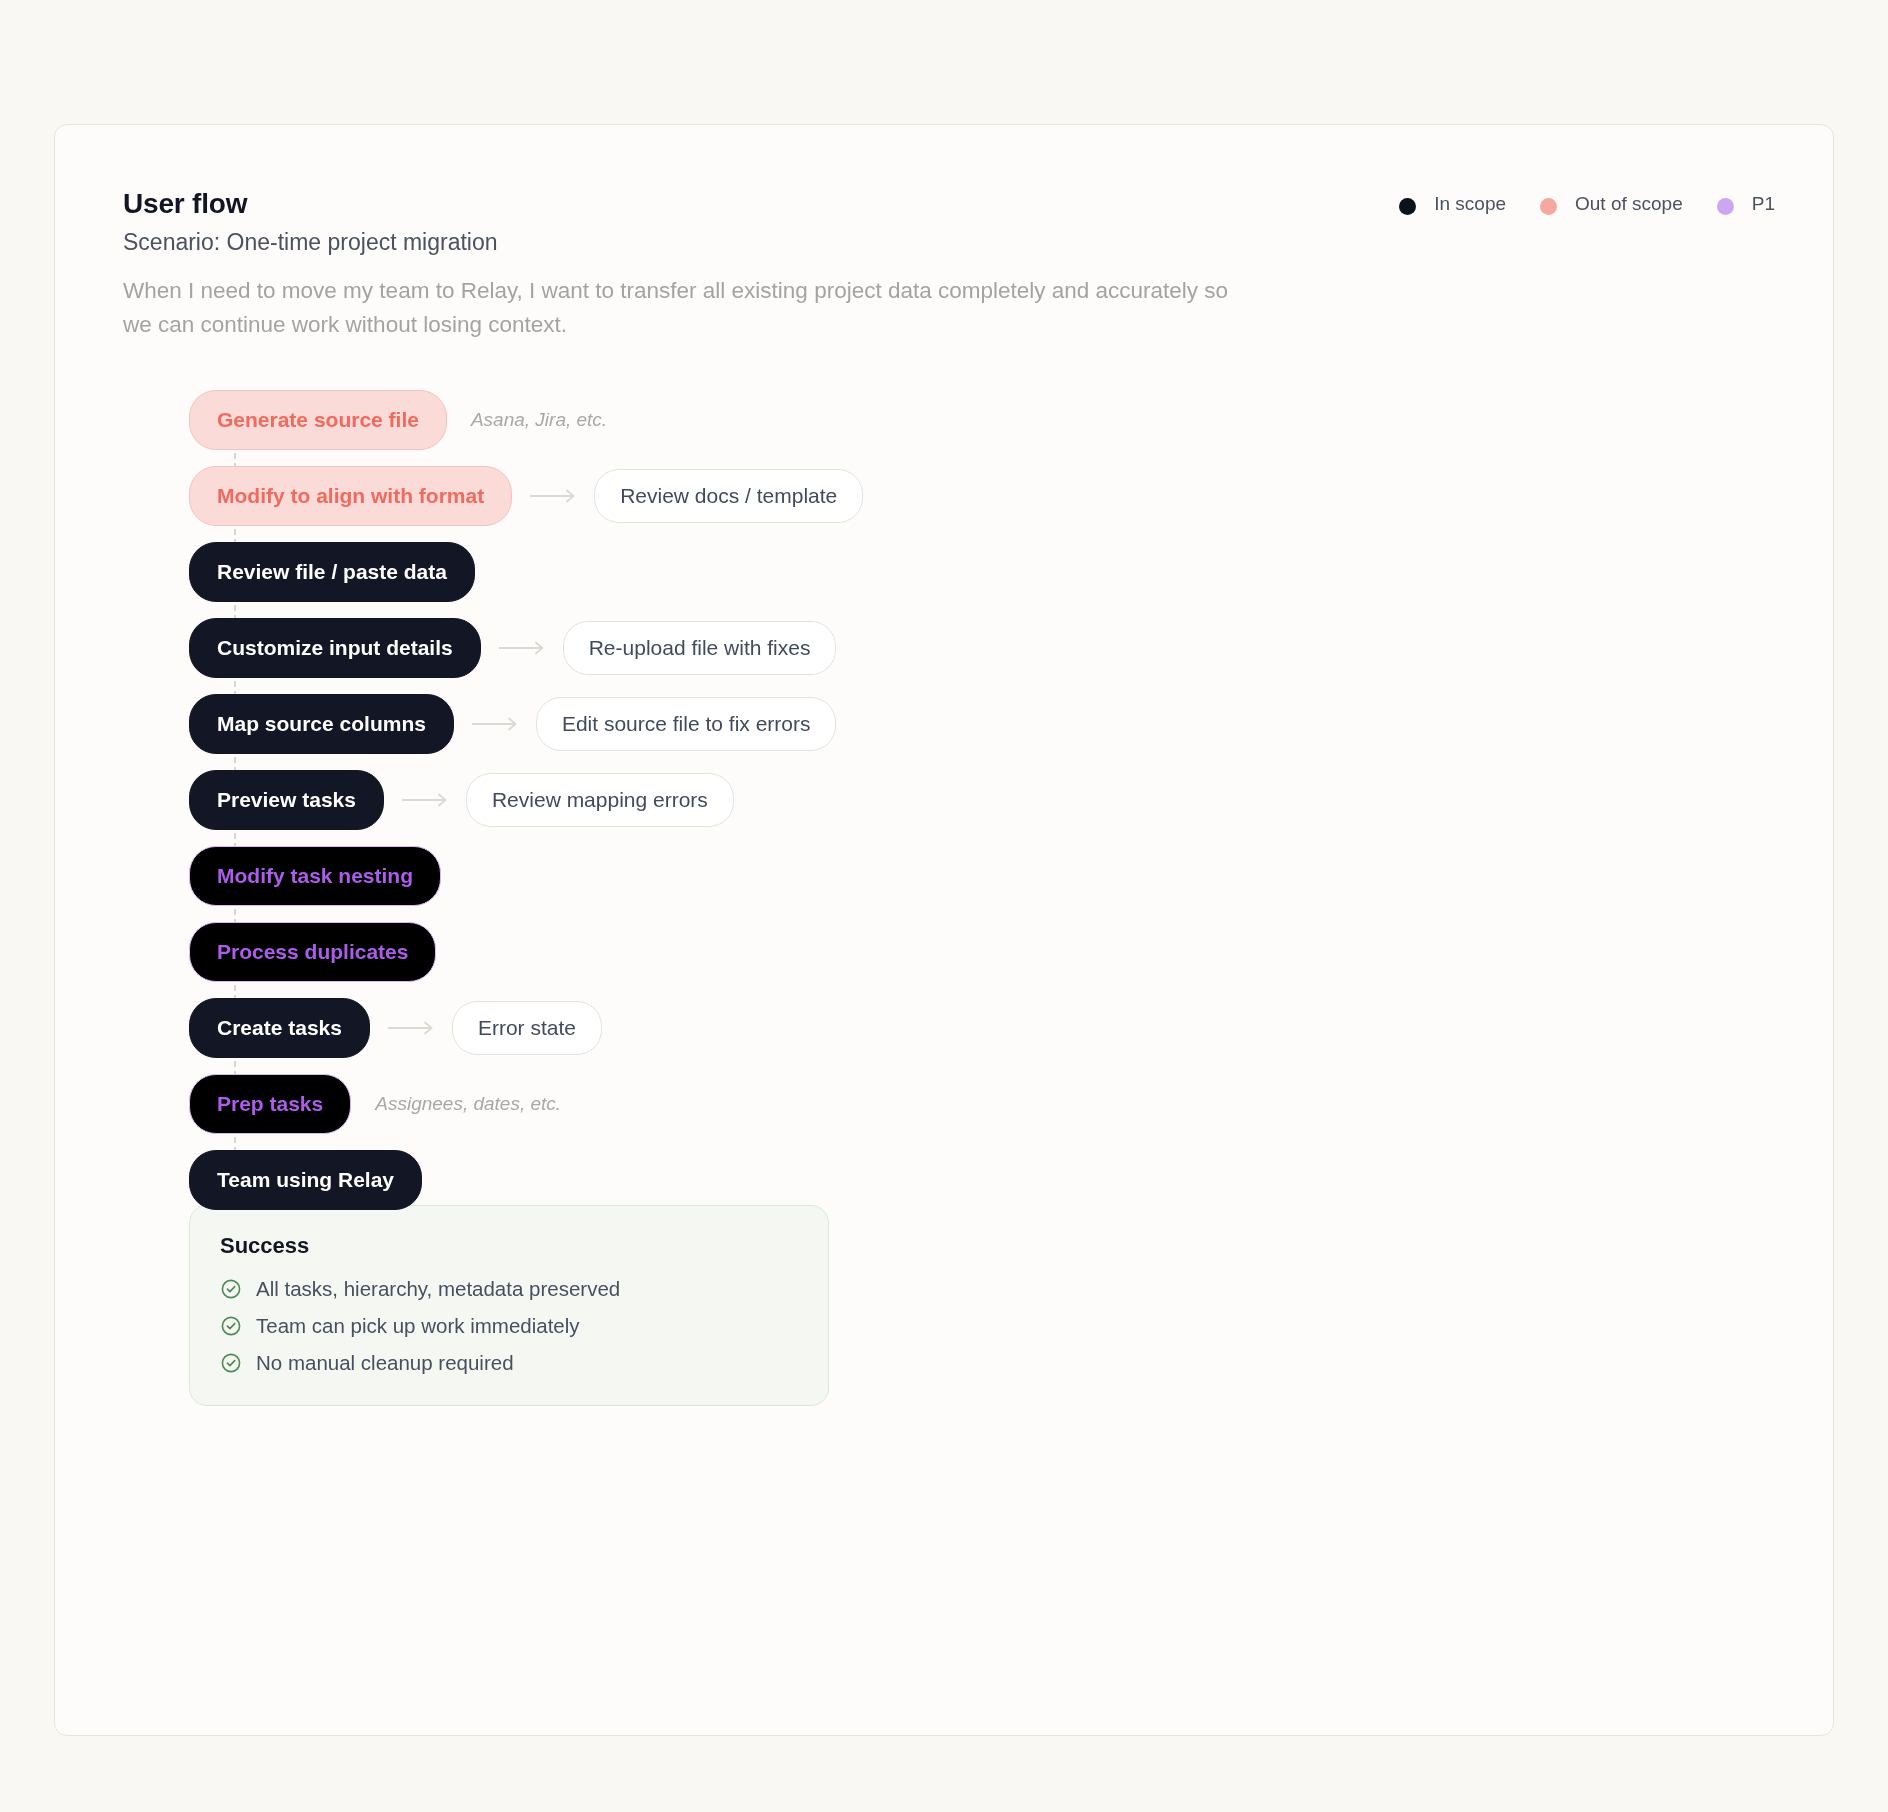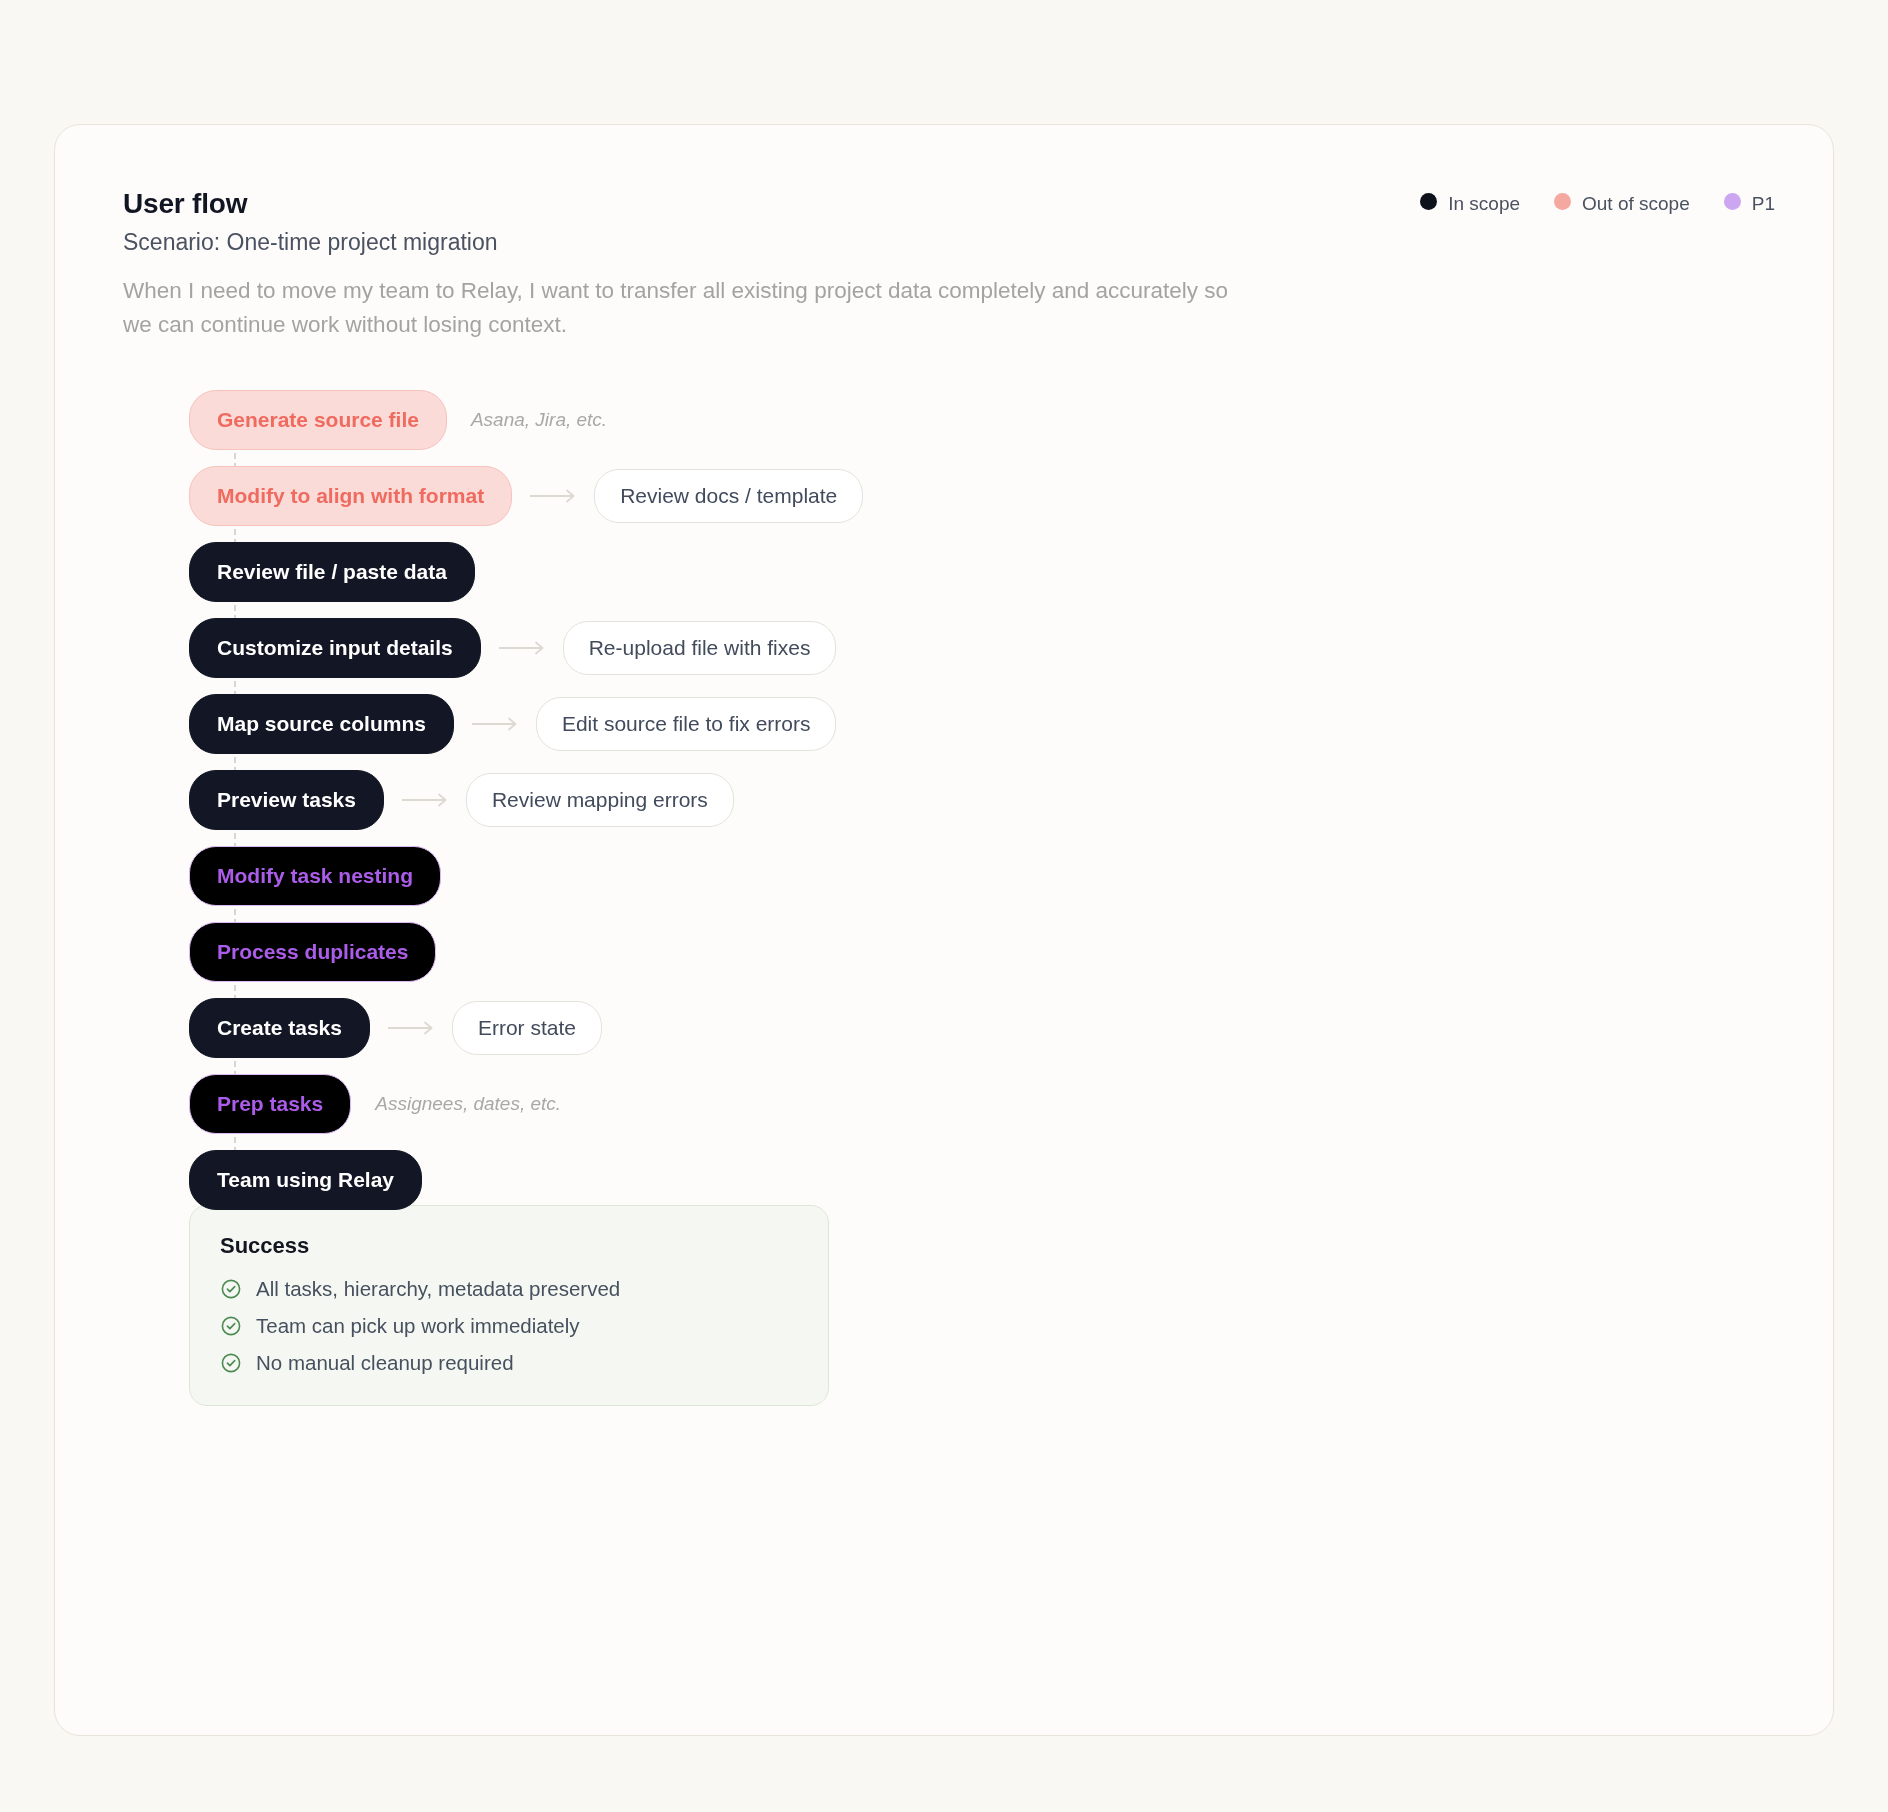--- a/index.html
+++ b/index.html
@@ -15,21 +15,21 @@
   }
 
   .card {
     position: absolute;
     left: 54px;
     top: 124px;
     width: 1780px;
     height: 1612px;
     background: #fdfcfa;
     border: 1.5px solid #e8e4dc;
-    border-radius: 26px;
+    border-radius: 13px;
     box-sizing: border-box;
   }
 
   
   .header {
     position: absolute;
     left: 68px;
     top: 62px;
     right: 68px;
   }
@@ -61,22 +61,22 @@
   .legend {
     position: absolute;
     right: 58px;
     top: 68px;
     display: flex;
     align-items: center;
     gap: 34px;
   }
   .legend-item {
     display: flex;
-    align-items: flex-start;
-    gap: 11px;
+    align-items: flex-end;
+    gap: 18px;
   }
   .legend-dot {
     width: 17px;
     height: 17px;
     border-radius: 50%;
     flex: none;
   }
   .legend-label {
     font-size: 19px;
     color: #4a5261;

